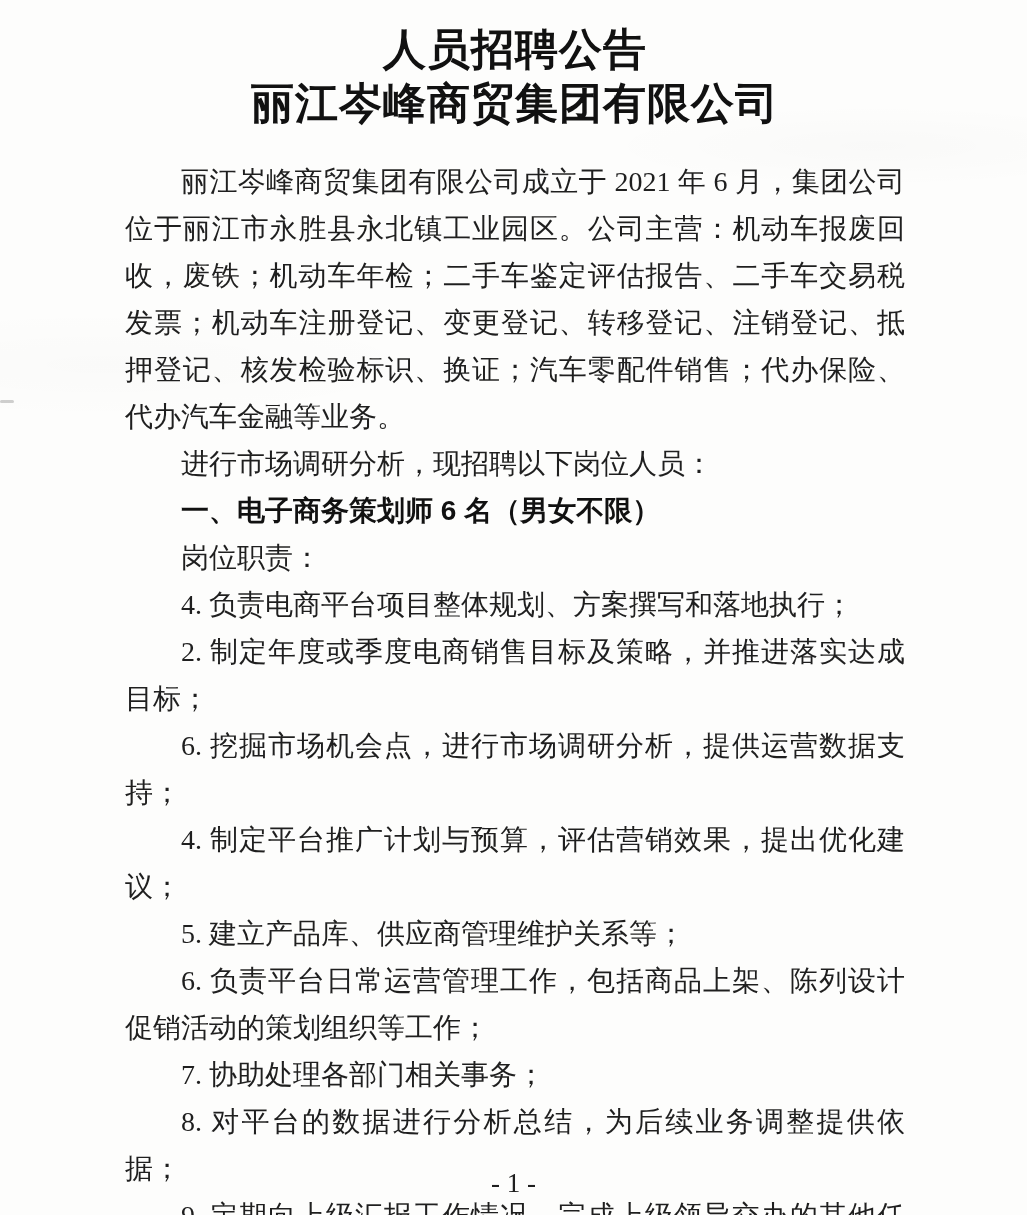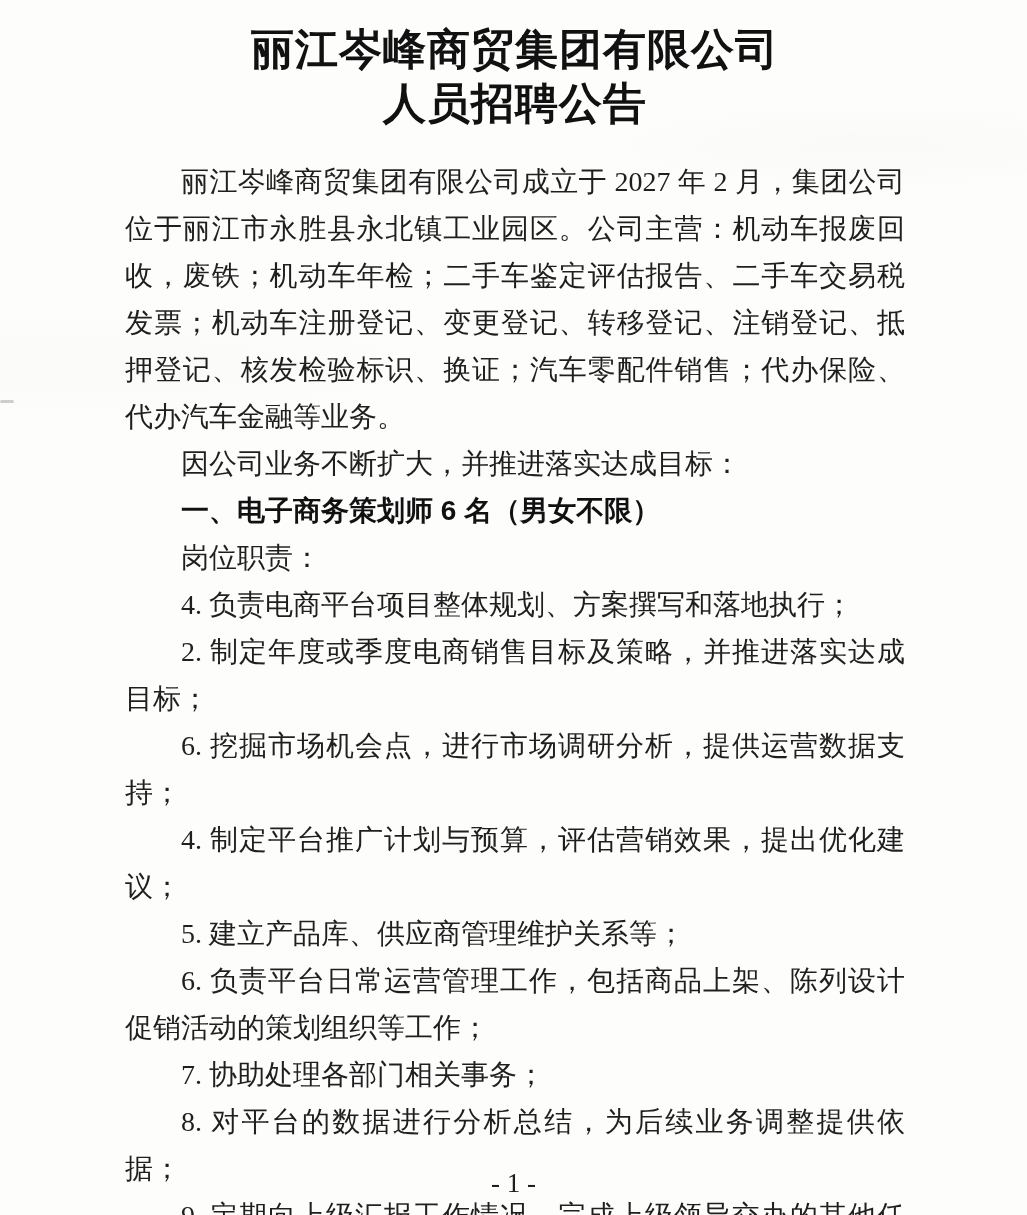--- a/index.html
+++ b/index.html
@@ -73,27 +73,27 @@
 </style>
 </head>
 <body>
 
 <div class="page">
   <span class="scan-artifact"></span>
 
   <div class="doc">
 
     <div class="title-block">
+      <h1 class="title-line">人员招聘公告</h1>
       <h1 class="title-line">丽江岑峰商贸集团有限公司</h1>
-      <h1 class="title-line">人员招聘公告</h1>
     </div>
 
     <div class="content">
-      <p>丽江岑峰商贸集团有限公司成立于 2027 年 2 月，集团公司位于丽江市永胜县永北镇工业园区。公司主营：机动车报废回收，废铁；机动车年检；二手车鉴定评估报告、二手车交易税发票；机动车注册登记、变更登记、转移登记、注销登记、抵押登记、核发检验标识、换证；汽车零配件销售；代办保险、代办汽车金融等业务。</p>
-      <p>因公司业务不断扩大，并推进落实达成目标：</p>
+      <p>丽江岑峰商贸集团有限公司成立于 2021 年 6 月，集团公司位于丽江市永胜县永北镇工业园区。公司主营：机动车报废回收，废铁；机动车年检；二手车鉴定评估报告、二手车交易税发票；机动车注册登记、变更登记、转移登记、注销登记、抵押登记、核发检验标识、换证；汽车零配件销售；代办保险、代办汽车金融等业务。</p>
+      <p>进行市场调研分析，现招聘以下岗位人员：</p>
       <p class="heading-bold">一、电子商务策划师 6 名（男女不限）</p>
       <p>岗位职责：</p>
       <p>4. 负责电商平台项目整体规划、方案撰写和落地执行；</p>
       <p>2. 制定年度或季度电商销售目标及策略，并推进落实达成目标；</p>
       <p>6. 挖掘市场机会点，进行市场调研分析，提供运营数据支持；</p>
       <p>4. 制定平台推广计划与预算，评估营销效果，提出优化建议；</p>
       <p>5. 建立产品库、供应商管理维护关系等；</p>
       <p>6. 负责平台日常运营管理工作，包括商品上架、陈列设计促销活动的策划组织等工作；</p>
       <p>7. 协助处理各部门相关事务；</p>
       <p>8. 对平台的数据进行分析总结，为后续业务调整提供依据；</p>

